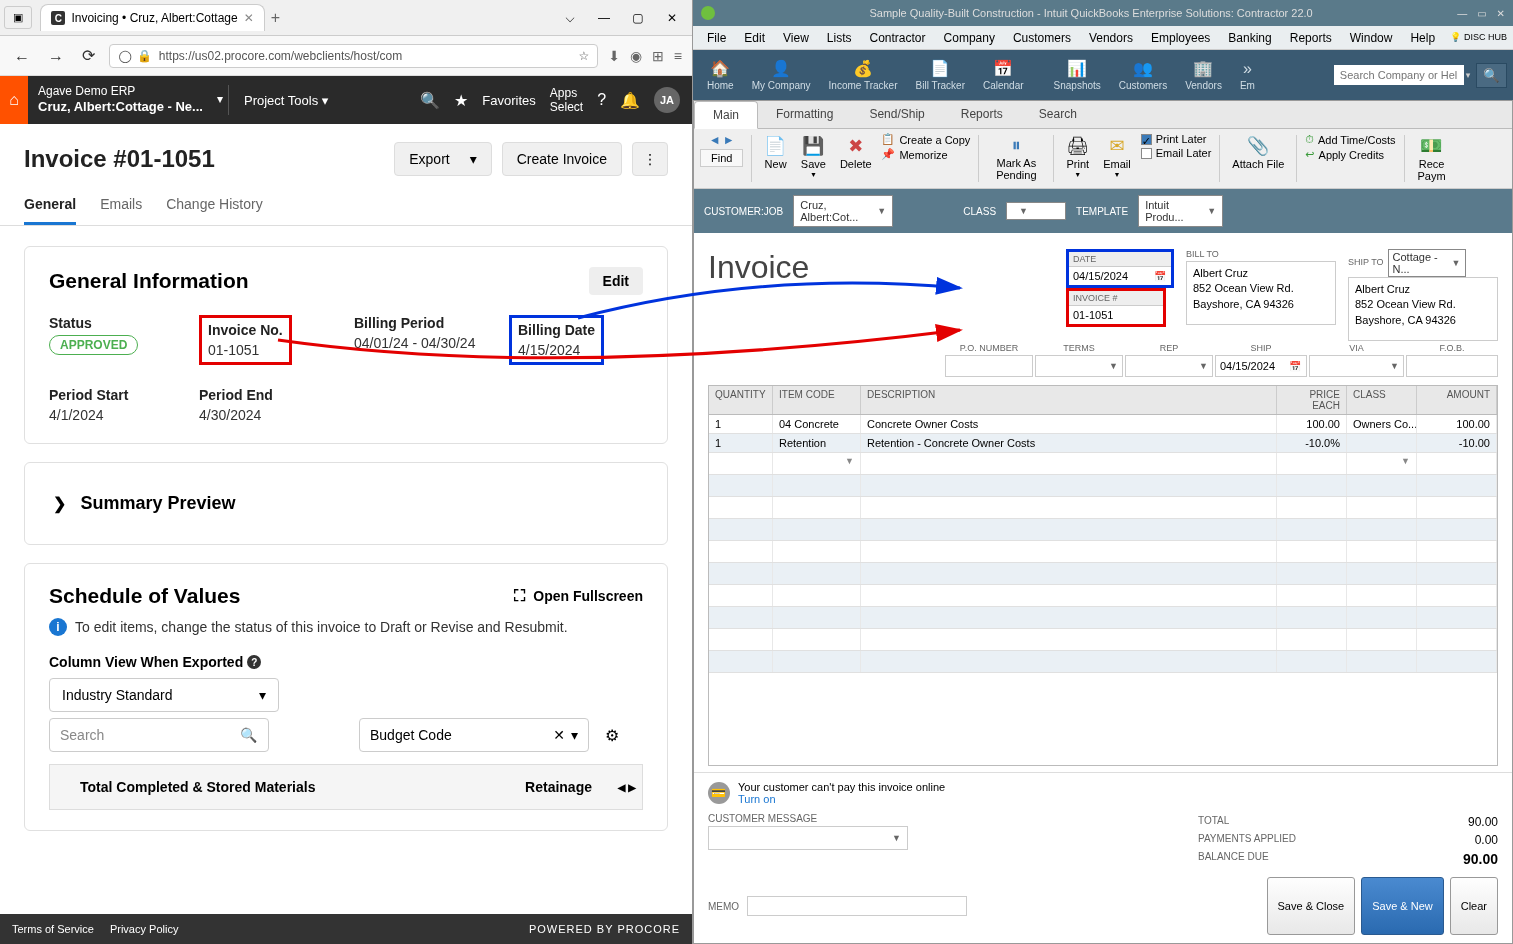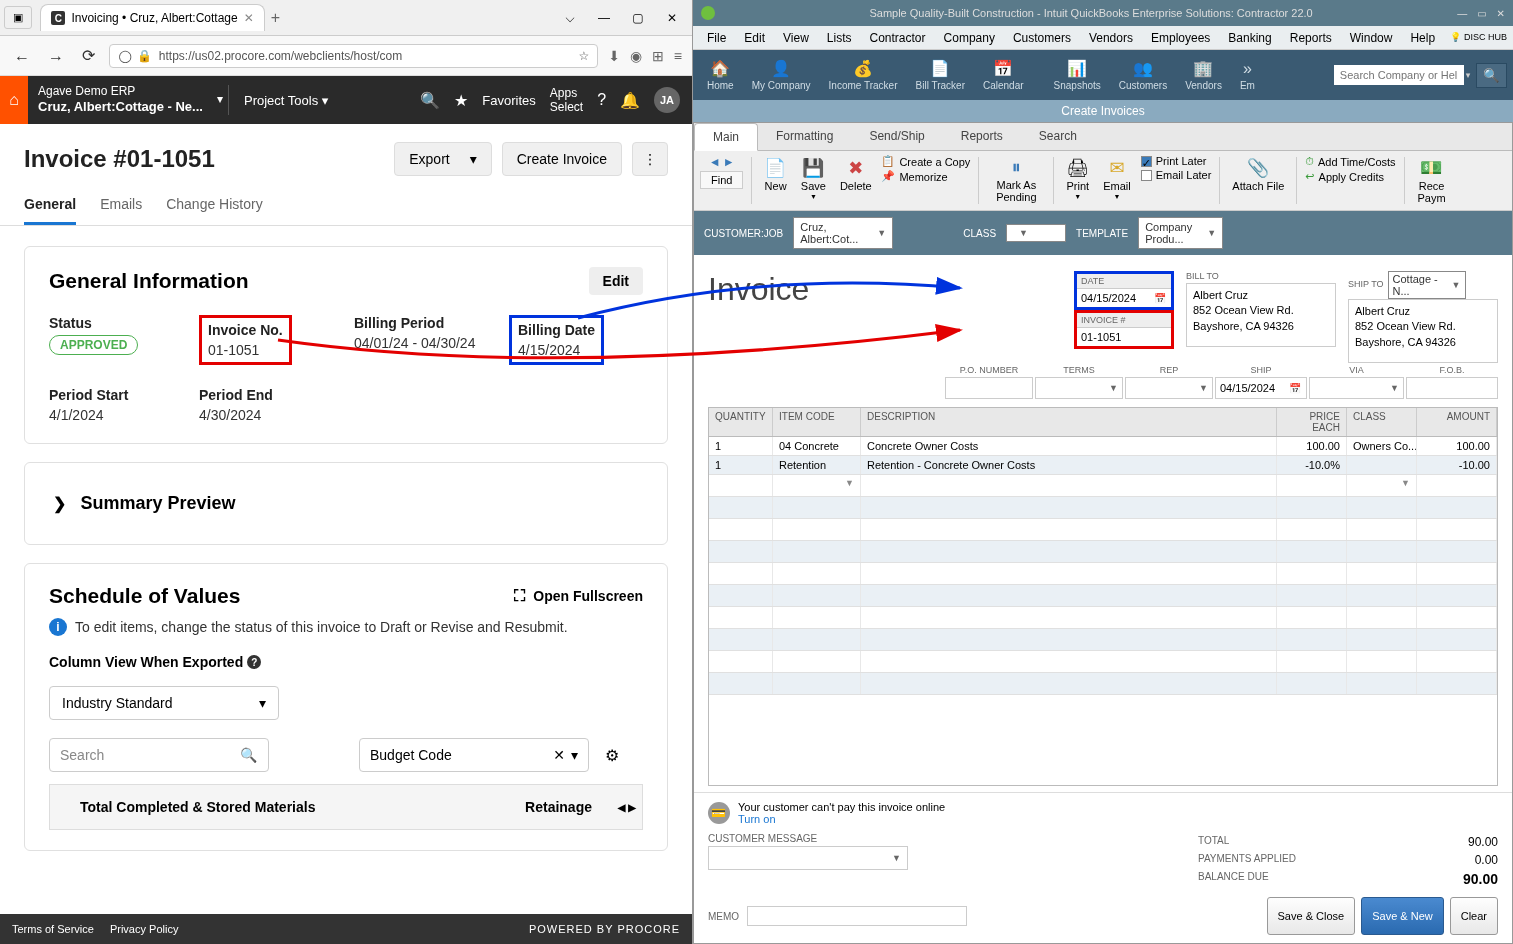--- a/index.html
+++ b/index.html
@@ -59,23 +59,23 @@
 .blue-box { border: 3px solid #0033dd; padding: 4px 6px; display: inline-block; }
 
 .summary-row { display: flex; align-items: center; gap: 14px; padding: 10px 4px; cursor: pointer; font-size: 18px; font-weight: bold; }
 .chev { font-size: 16px; }
 
 .sov-desc { font-size: 14px; color: #333; margin: 10px 0 18px; display: flex; align-items: center; gap: 8px; }
 .info-icon { width: 18px; height: 18px; border-radius: 50%; background: #1976d2; color: white; display: inline-flex; align-items: center; justify-content: center; font-size: 12px; font-weight: bold; }
 .fullscreen-link { margin-left: auto; display: flex; align-items: center; gap: 8px; font-size: 14px; font-weight: bold; cursor: pointer; }
 .expand-icon { font-size: 16px; }
 
-.export-label { font-size: 14px; font-weight: bold; margin-bottom: 16px; display: flex; align-items: center; gap: 4px; }
+.export-label { font-size: 14px; font-weight: bold; margin-bottom: 8px; display: flex; align-items: center; gap: 4px; }
 .help-q { width: 14px; height: 14px; border-radius: 50%; background: #333; color: white; font-size: 10px; display: inline-flex; align-items: center; justify-content: center; }
-.select-box { border: 1px solid #ccc; border-radius: 4px; padding: 8px 12px; font-size: 14px; width: 230px; display: flex; justify-content: space-between; align-items: center; cursor: pointer; margin-bottom: 18px; }
+.select-box { border: 1px solid #ccc; border-radius: 4px; padding: 8px 12px; font-size: 14px; width: 230px; display: flex; justify-content: space-between; align-items: center; cursor: pointer; margin-bottom: 6px; }
 
 .filter-row { display: flex; gap: 10px; align-items: center; margin-bottom: 12px; }
 .search-box { flex: 0 0 220px; border: 1px solid #ccc; border-radius: 4px; padding: 8px 10px; display: flex; align-items: center; justify-content: space-between; font-size: 14px; color: #888; }
 .budget-box { flex: 0 0 230px; border: 1px solid #ccc; border-radius: 4px; padding: 8px 10px; display: flex; align-items: center; font-size: 14px; gap: 6px; margin-left: 80px; }
 .settings-icon { font-size: 16px; cursor: pointer; margin-left: 6px; }
 
 .table-header { background: #f5f5f5; border: 1px solid #ddd; padding: 14px 30px; display: flex; font-size: 14px; font-weight: bold; position: relative; }
 .table-header .retainage { margin-left: auto; margin-right: 20px; }
 .scroll-arrows { position: absolute; right: 6px; top: 50%; transform: translateY(-50%); display: flex; gap: 2px; font-size: 10px; }
 
@@ -167,21 +167,21 @@
 .msg-col { flex: 1; }
 .msg-label { font-size: 10px; color: #666; }
 .msg-dd { border: 1px solid #ccc; width: 200px; height: 24px; margin-top: 2px; display: flex; align-items: center; justify-content: flex-end; padding: 0 6px; }
 .totals-col { text-align: right; font-size: 12px; margin-left: auto; width: 300px; }
 .total-line { display: flex; justify-content: space-between; padding: 2px 0; }
 .total-label { color: #666; font-size: 10px; }
 .balance-due { font-weight: bold; font-size: 14px; }
 .memo-row { display: flex; align-items: center; gap: 8px; margin-top: 8px; }
 .memo-input { border: 1px solid #ccc; width: 220px; height: 20px; }
 .bottom-btns { margin-left: auto; display: flex; gap: 6px; }
-.qb-btn { border: 1px solid #999; background: linear-gradient(#fefefe, #e8e8e8); padding: 12px 10px; font-size: 11px; border-radius: 3px; cursor: pointer; }
+.qb-btn { border: 1px solid #999; background: linear-gradient(#fefefe, #e8e8e8); padding: 22px 10px; font-size: 11px; border-radius: 3px; cursor: pointer; }
 .qb-btn.primary { background: linear-gradient(#4a8ad0, #2a6ab0); color: white; border-color: #2a5a90; }
 
 
 .overlay-svg { position: absolute; top: 0; left: 0; pointer-events: none; z-index: 1000; }
 </style>
 </head>
 <body>
 
 <div class="left-panel">
   <div class="browser-titlebar">
@@ -422,21 +422,20 @@
       </div>
     <div class="qb-tool">
         <span class="qb-tool-icon">»</span>
         <span>Em</span>
       </div>
     <input class="qb-search-co" placeholder="Search Company or Help" style="">
     <span style="color:#ccc;font-size:9px;">▾</span>
     <button class="qb-search-btn">🔍</button>
   </div>
 
-  <div class="qb-window-title">Create Invoices</div>
 
   <div class="qb-inner">
     <div class="qb-tabs">
       <div class="qb-tab active">Main</div>
       <div class="qb-tab">Formatting</div>
       <div class="qb-tab">Send/Ship</div>
       <div class="qb-tab">Reports</div>
       <div class="qb-tab">Search</div>
     </div>
 
@@ -527,30 +526,30 @@
           <span>Cruz, Albert:Cot...</span>
           <span class="dd-arrow">▼</span>
         </div>
       <span class="qb-cust-label" style="margin-left:60px;">CLASS</span>
       <div class="qb-dropdown" style="width:60px;">
           <span></span>
           <span class="dd-arrow">▼</span>
         </div>
       <span class="qb-cust-label">TEMPLATE</span>
       <div class="qb-dropdown" style="width:85px;">
-          <span>Company Produ...</span>
+          <span>Intuit Produ...</span>
           <span class="dd-arrow">▼</span>
         </div>
     </div>
 
     <div class="qb-invoice-area">
       <div class="invoice-top">
         <div class="invoice-word">Invoice</div>
         <div class="date-invoice-col">
-          <div class="field-box blue-border" style="width:100px;">
+          <div class="field-box blue-border" style="width:108px;">
             <div class="field-label">DATE</div>
             <div class="field-input">
                 <span>04/15/2024</span>
                 <span style="margin-left:auto;font-size:10px;">📅</span>
               </div>
           </div>
           <div class="field-box red-border" style="width:100px;">
             <div class="field-label">INVOICE #</div>
             <div class="field-input">01-1051</div>
           </div>

